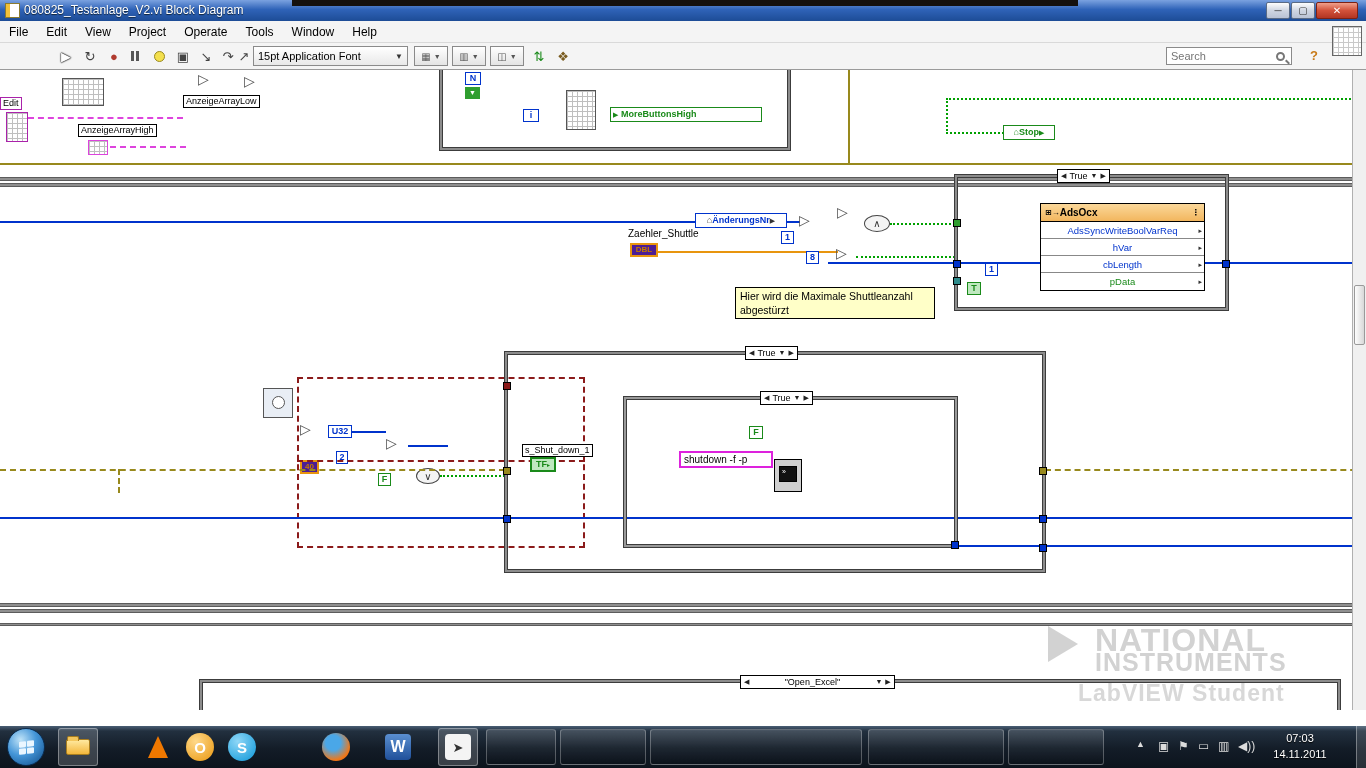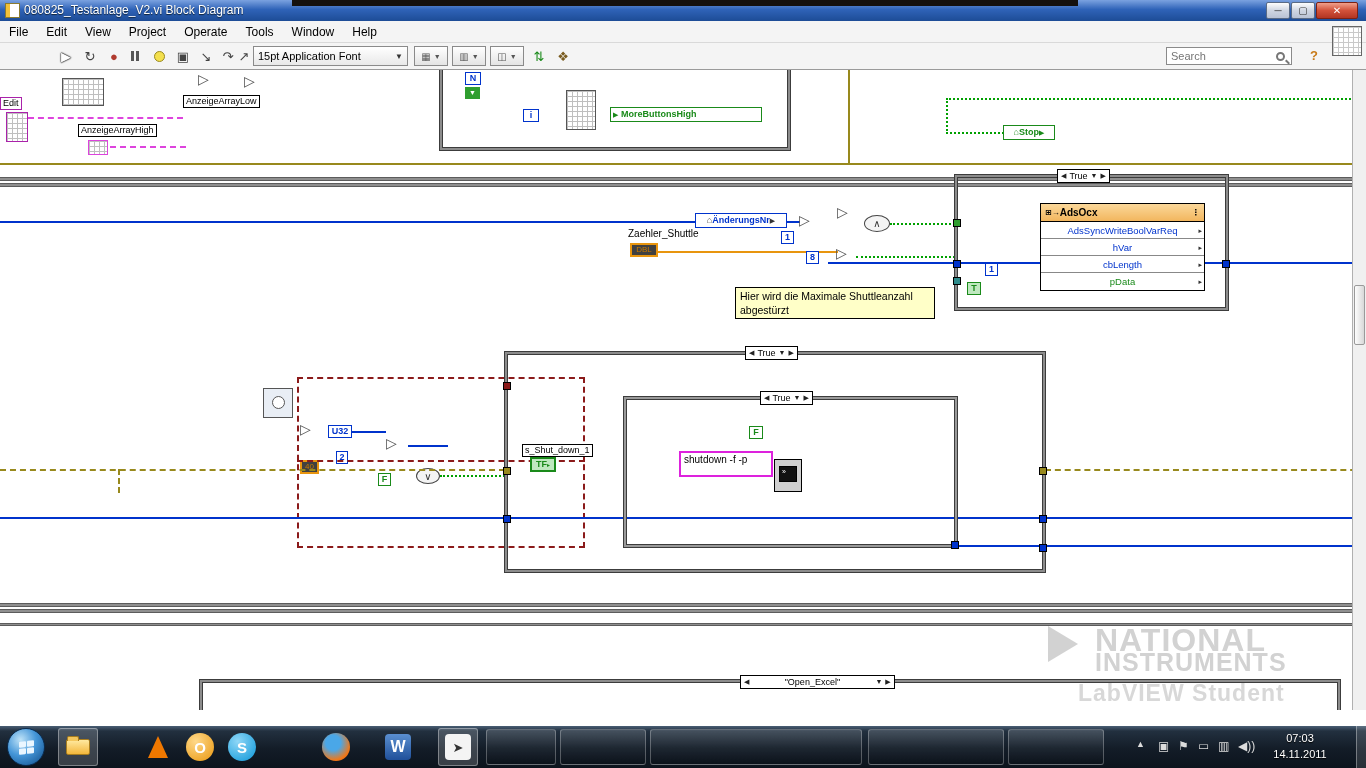--- a/index.html
+++ b/index.html
@@ -46,22 +46,22 @@
     background-size:5px 5px}
 
   
   .canvas{left:0;top:70px;width:1366px;height:640px;background:#fff;overflow:hidden}
   .wire{position:absolute}
   .lbl{position:absolute;border:1px solid #000;background:#fff;font-size:9px;line-height:11px;
     padding:0 2px;white-space:nowrap;color:#000}
   .freelbl{position:absolute;background:#fff;font-size:10px;line-height:12px;white-space:nowrap;color:#000}
   .cblue{position:absolute;border:1px solid #0033cc;color:#0033cc;background:#fff;font-size:9px;
     line-height:11px;text-align:center;font-weight:bold}
-  .corange{position:absolute;border:2px solid #e8950e;color:#c87a00;background:#404040;font-size:8px;
-    line-height:9px;text-align:center;font-weight:normal}
+  .corange{position:absolute;border:2px solid #e8950e;color:#c87a00;background:#4c1d95;font-size:8px;
+    line-height:9px;text-align:center;font-weight:bold}
   .cgreen{position:absolute;border:1px solid #1a8a1a;color:#1a8a1a;background:#fff;font-size:9px;
     line-height:11px;text-align:center;font-weight:bold}
   .tri{position:absolute;color:#555;font-size:14px;line-height:14px}
   .oval{position:absolute;border:1px solid #444;border-radius:50%;background:#f4f4f4;color:#333;
     display:flex;align-items:center;justify-content:center;font-size:10px}
   .case{position:absolute;border:2px solid #8c8c8c;box-shadow:0 0 0 1px #3c3c3c, inset 0 0 0 1px #3c3c3c}
   .csel{position:absolute;background:#fff;border:1px solid #000;font-size:9px;line-height:12px;
     display:flex;align-items:center;gap:3px;padding:0 3px;white-space:nowrap}
   .csel .aro{font-size:7px;color:#222}
   .comment{position:absolute;background:#ffffc8;border:1px solid #000;font-size:10.5px;line-height:14px;padding:1px 4px;color:#000}
@@ -341,21 +341,21 @@
       </div>
 
       <div class="case" style="left:117px;top:43px;width:333px;height:150px;border-color:#9a9a9a">
         <div class="csel" style="left:134px;top:-8px">
           <span class="aro">◀</span>
           <span>True</span>
           <span class="aro">▼</span>
           <span class="aro">▶</span>
         </div>
         <div class="cgreen" style="left:123px;top:27px;width:14px;height:13px">F</div>
-        <div style="position:absolute;left:53px;top:52px;width:94px;height:26px;border:2px solid #dd22dd;background:#fff;font-size:10px;line-height:13px;padding:0 3px;color:#000;white-space:nowrap">shutdown -f -p</div>
+        <div style="position:absolute;left:53px;top:52px;width:94px;height:17px;border:2px solid #dd22dd;background:#fff;font-size:10px;line-height:13px;padding:0 3px;color:#000;white-space:nowrap">shutdown -f -p</div>
         <div style="position:absolute;left:148px;top:60px;width:28px;height:33px;border:1px solid #000;background:#cfcfcf">
           <span style="position:absolute;left:4px;top:6px;width:18px;height:16px;background:#111;border:1px solid #000"></span>
           <span style="position:absolute;left:7px;top:8px;color:#fff;font-size:7px">»</span>
         </div>
         <div class="tunnel" style="right:-4px;top:142px;background:#0033cc"></div>
       </div>
     </div>
 
 
     <div class="wm" style="left:1048px;top:556px;width:0;height:0;border-top:18px solid transparent;border-bottom:18px solid transparent;border-left:30px solid #d2d2d2"></div>

